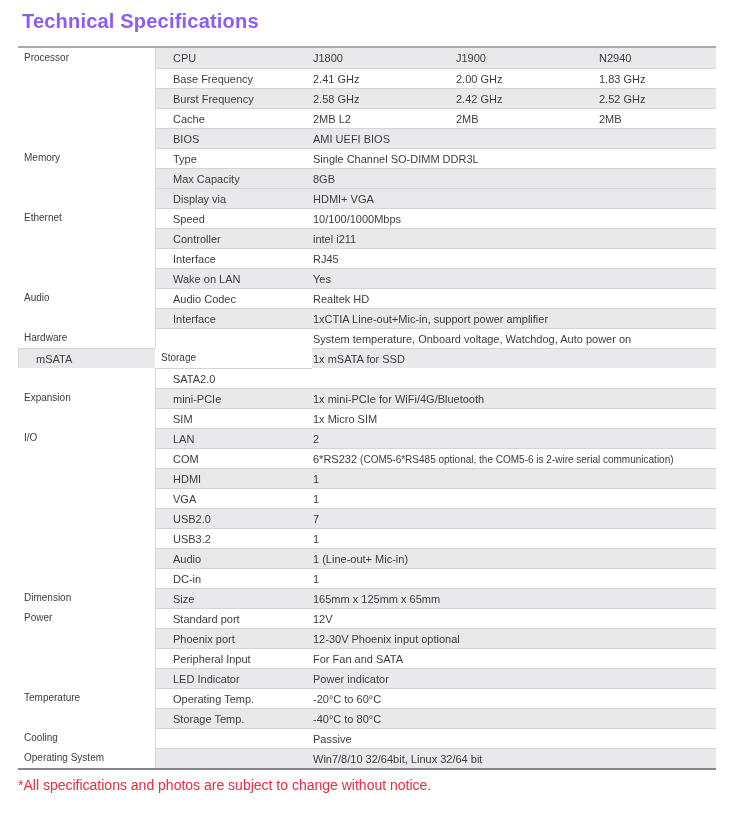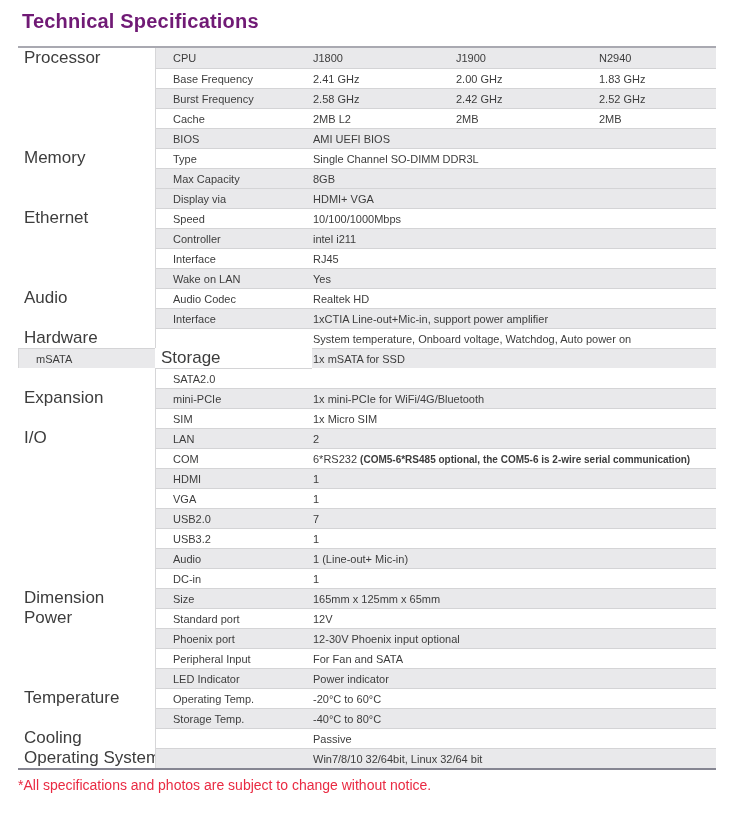--- a/index.html
+++ b/index.html
@@ -12,21 +12,21 @@
     width: 744px;
     height: 825px;
     position: relative;
     overflow: hidden;
   }
   .page-title {
     margin: 10px 0 0 22px;
     font-size: 20px;
     font-weight: 600;
     letter-spacing: 0.2px;
-    color: #701a75;
+    color: #8b5cf6;
   }
   .spec-table {
     margin: 13px 0 0 18px;
     width: 698px;
     border-top: 2px solid #a9a9b1;
     border-bottom: 2px solid #868692;
   }
   .row {
     display: grid;
     grid-template-columns: 137px 157px 143px 143px 118px;
@@ -36,33 +36,33 @@
     box-sizing: border-box;
     height: 20px;
     line-height: 20px;
     font-size: 11px;
     color: #3d3d3d;
     white-space: nowrap;
     overflow: visible;
   }
   .cell.cat {
     padding-left: 6px;
-    font-size: 17px;
+    font-size: 10px;
     background: #ffffff;
   }
   .row .cell.bg { background: #ffffff; }
   .row.shaded .cell.bg { background: #e9e9eb; }
   .row + .row .cell.bg { border-top: 1px solid #d4d4d6; }
   .cell.item {
     padding-left: 17px;
     border-left: 1px solid #d6d6d8;
   }
   .cell.val { padding-left: 1px; }
   .cell.val.span { grid-column: 3 / 6; }
-  .note { font-size: 10px; font-weight: bold; }
+  .note { font-size: 10px; }
   .footnote {
     margin: 7px 0 0 18px;
     width: 698px;
     text-align: left;
     font-size: 14px;
     color: #e92a42;
   }
 </style>
 </head>
 <body>

